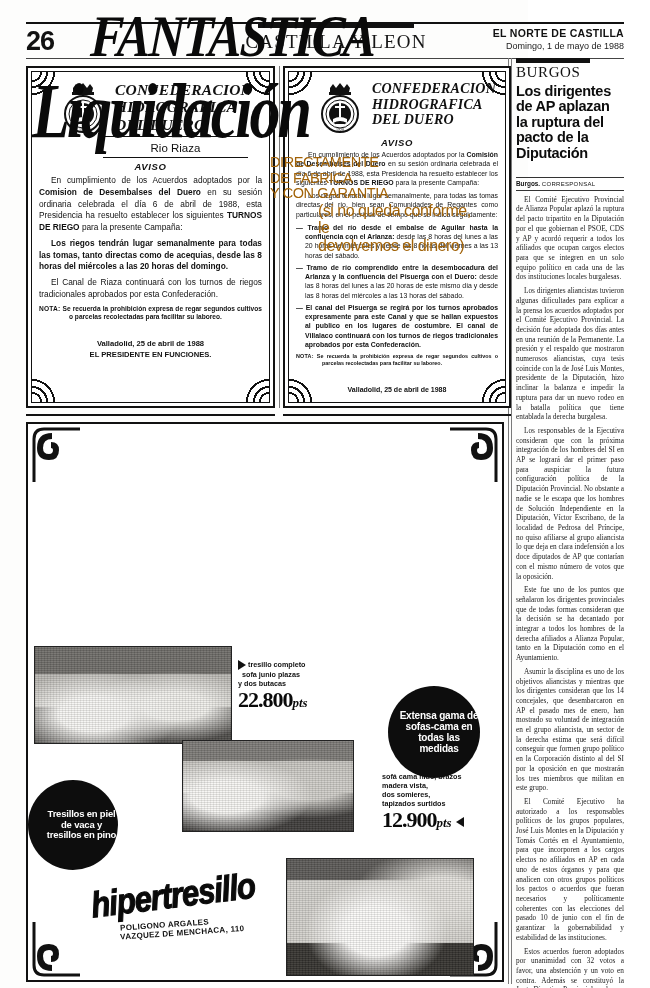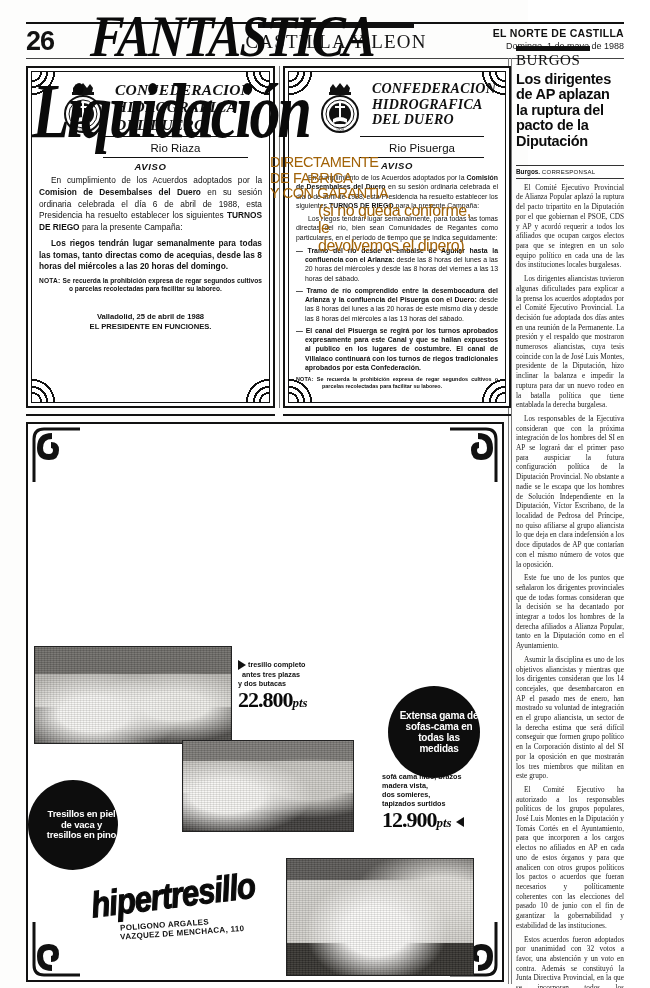--- a/index.html
+++ b/index.html
@@ -159,21 +159,21 @@
   #notice-pisuerga .aviso { margin: 2px 0; }
   #notice-pisuerga .note-block { font-size: 5.4px; padding-left: 26px; text-indent: -26px; }
   #notice-pisuerga .sign { font-size: 7px; }
 
   .notice-underline {
     position: absolute; height: 2px; background: #111;
   }
 
   
   .news-col {
-    position: absolute; left: 516px; top: 46px; width: 108px; height: 925px;
+    position: absolute; left: 516px; top: 58px; width: 108px; height: 925px;
   }
   .news-kicker-bar {
     width: 74px; height: 5px; background: #111; margin-bottom: 1px;
   }
   .news-kicker {
     font-family: "Liberation Serif", serif;
     font-size: 15px; letter-spacing: .6px; color: #111; line-height: 1.1;
     margin-bottom: 3px;
   }
   .news-headline {
@@ -393,20 +393,21 @@
       <div class="river-row">
         <span class="river-name">Rio Riaza</span>
       </div>
       <div class="aviso">AVISO</div>
 
       <div class="nbody">
         <p class="indent">
           <span>En cumplimiento de los Acuerdos adoptados por la </span><b>Comision de Desembalses del Duero</b><span> en su sesión ordinaria celebrada el día 6 de abril de 1988, esta Presidencia ha resuelto establecer los siguientes </span><b>TURNOS DE RIEGO</b><span> para la presente Campaña:</span>
         </p>
         <p class="indent bold-para">Los riegos tendrán lugar semanalmente para todas las tomas, tanto directas como de acequias, desde las 8 horas del miércoles a las 20 horas del domingo.</p>
+        <p class="indent">El Canal de Riaza continuará con los turnos de riegos tradicionales aprobados por esta Confederación.</p>
         <div class="note-block">
           <span class="nlabel">NOTA:</span>
           <span>Se recuerda la prohibición expresa de regar segundos cultivos o parcelas recolectadas para facilitar su laboreo.</span>
         </div>
         <div class="sign">
           <div>Valladolid, 25 de abril de 1988</div>
           <div>EL PRESIDENTE EN FUNCIONES.</div>
         </div>
       </div>
     </div>
@@ -439,23 +440,20 @@
             <text x="26" y="52" font-size="4" text-anchor="middle" fill="#111" font-family="Liberation Serif, serif">1928</text>
           </svg>
         </div>
         <div class="notice-org">
           <span class="l1">CONFEDERACION</span>
           <span class="l2">HIDROGRAFICA</span>
           <span class="l3">DEL DUERO</span>
         </div>
       </div>
 
-      <div class="river-row">
-        <span class="river-name">Rio Pisuerga</span>
-      </div>
       <div class="aviso">AVISO</div>
 
       <div class="nbody">
         <p class="indent">
           <span>En cumplimiento de los Acuerdos adoptados por la </span><b>Comisión de Desembalses del Duero</b><span> en su sesión ordinaria celebrada el día 6 de abril de 1988, esta Presidencia ha resuelto establecer los siguientes </span><b>TURNOS DE RIEGO</b><span> para la presente Campaña:</span>
         </p>
         <p class="indent">Los riegos tendrán lugar semanalmente, para todas las tomas directas del río, bien sean Comunidades de Regantes como particulares, en el período de tiempo que se indica seguidamente:</p>
         <p class="dash-item">
           <b>— Tramo del río desde el embalse de Aguilar hasta la confluencia con el Arlanza:</b><span> desde las 8 horas del lunes a las 20 horas del miércoles y desde las 8 horas del viernes a las 13 horas del sábado.</span>
         </p>
@@ -537,21 +535,21 @@
       <div class="grain"></div>
     </div>
   <div class="photo" id="photo-3">
       <div class="grain"></div>
     </div>
 
   <div class="ad-pricebox" id="price-1">
     <div class="caption">
       <span class="arrowhead"></span>
       <span>tresillo completo</span><br>
-      &nbsp;&nbsp;<span>antes tres plazas</span><br>
+      &nbsp;&nbsp;<span>sofa junio plazas</span><br>
       <span>y dos butacas</span>
     </div>
     <div class="price">
       <span>22.800</span><span class="cur">pts</span>
     </div>
   </div>
 
 
   <div class="ad-pricebox" id="price-3">
     <div class="caption">

